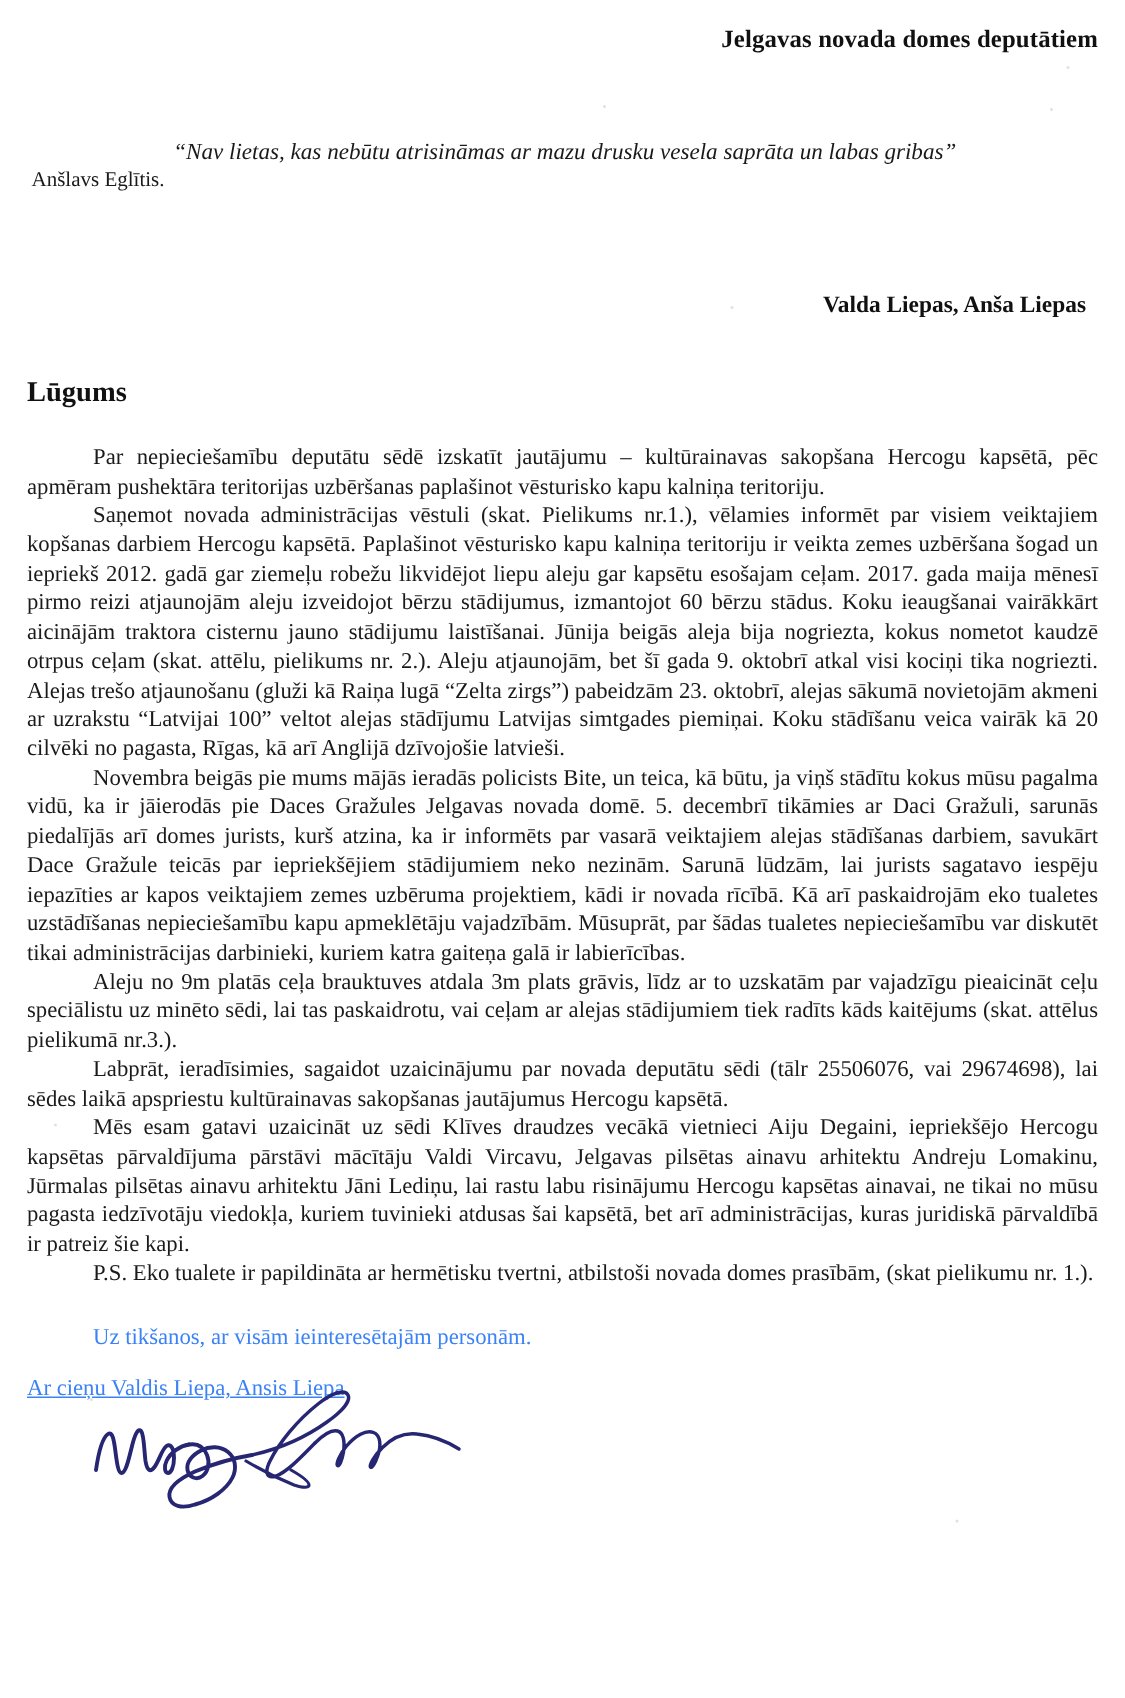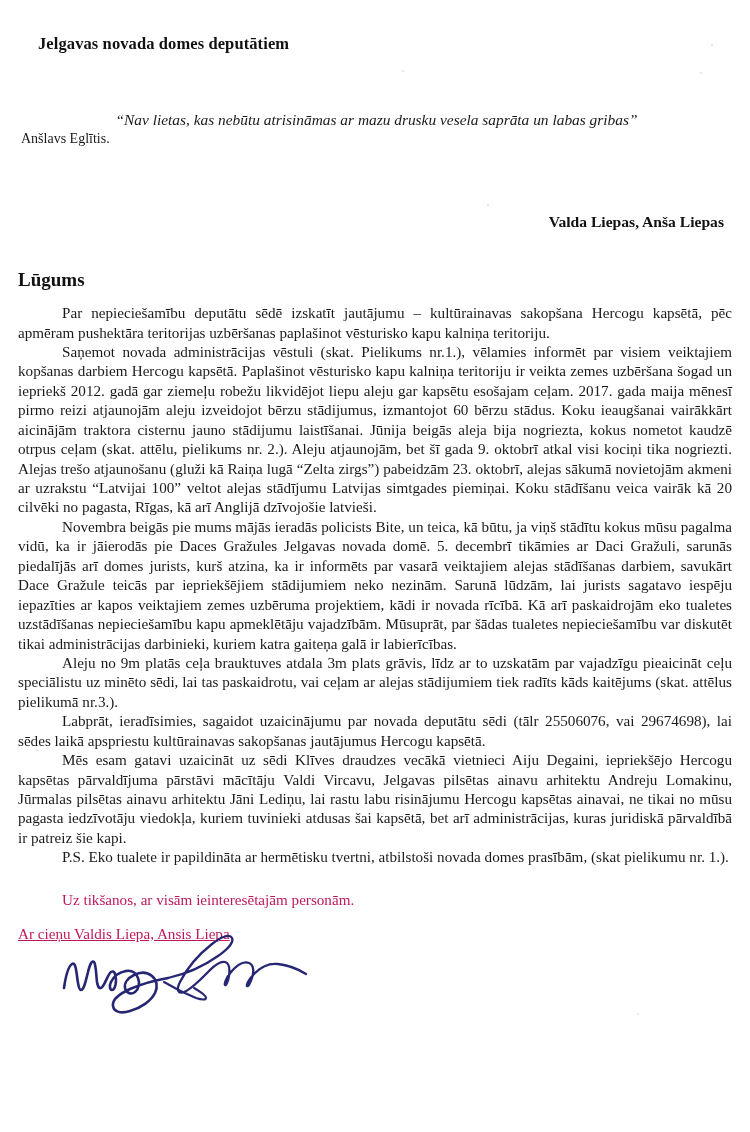--- a/index.html
+++ b/index.html
@@ -18,26 +18,26 @@
     -webkit-font-smoothing: antialiased;
   }
   .page {
     position: relative;
     width: 750px;
     height: 1132px;
     box-sizing: border-box;
     padding: 0 18px 0 18px;
   }
   .doc-title {
-    text-align: left;
+    text-align: right;
     font-weight: bold;
     font-size: 16.5px;
     letter-spacing: 0.1px;
     margin: 0;
-    padding-top: 34px;
+    padding-top: 16px;
     padding-left: 20px;
     color: #111111;
   }
   .quote-block {
     margin-top: 56px;
     padding-left: 3px;
   }
   .quote-text {
     font-style: italic;
     font-size: 15.4px;
@@ -62,39 +62,39 @@
   }
   .section-heading {
     margin-top: 38px;
     text-align: left;
     font-weight: bold;
     font-size: 19px;
     padding-right: 80px;
     color: #111111;
   }
   .body-copy {
-    margin-top: 12px;
+    margin-top: 22px;
   }
   .body-copy p {
     margin: 0;
     font-size: 15.15px;
     line-height: 1.283;
     text-align: justify;
     text-indent: 44px;
     color: #1a1a1a;
     hyphens: none;
   }
   .closing {
     margin-top: 23px;
   }
   .closing p {
     margin: 0;
     font-size: 15.15px;
     line-height: 1.283;
-    color: #be185d;
+    color: #3b82f6;
   }
   .closing .farewell {
     text-indent: 44px;
   }
   .closing .signoff {
     margin-top: 15px;
     text-indent: 0;
     text-decoration: underline;
   }
   .signature-area {

